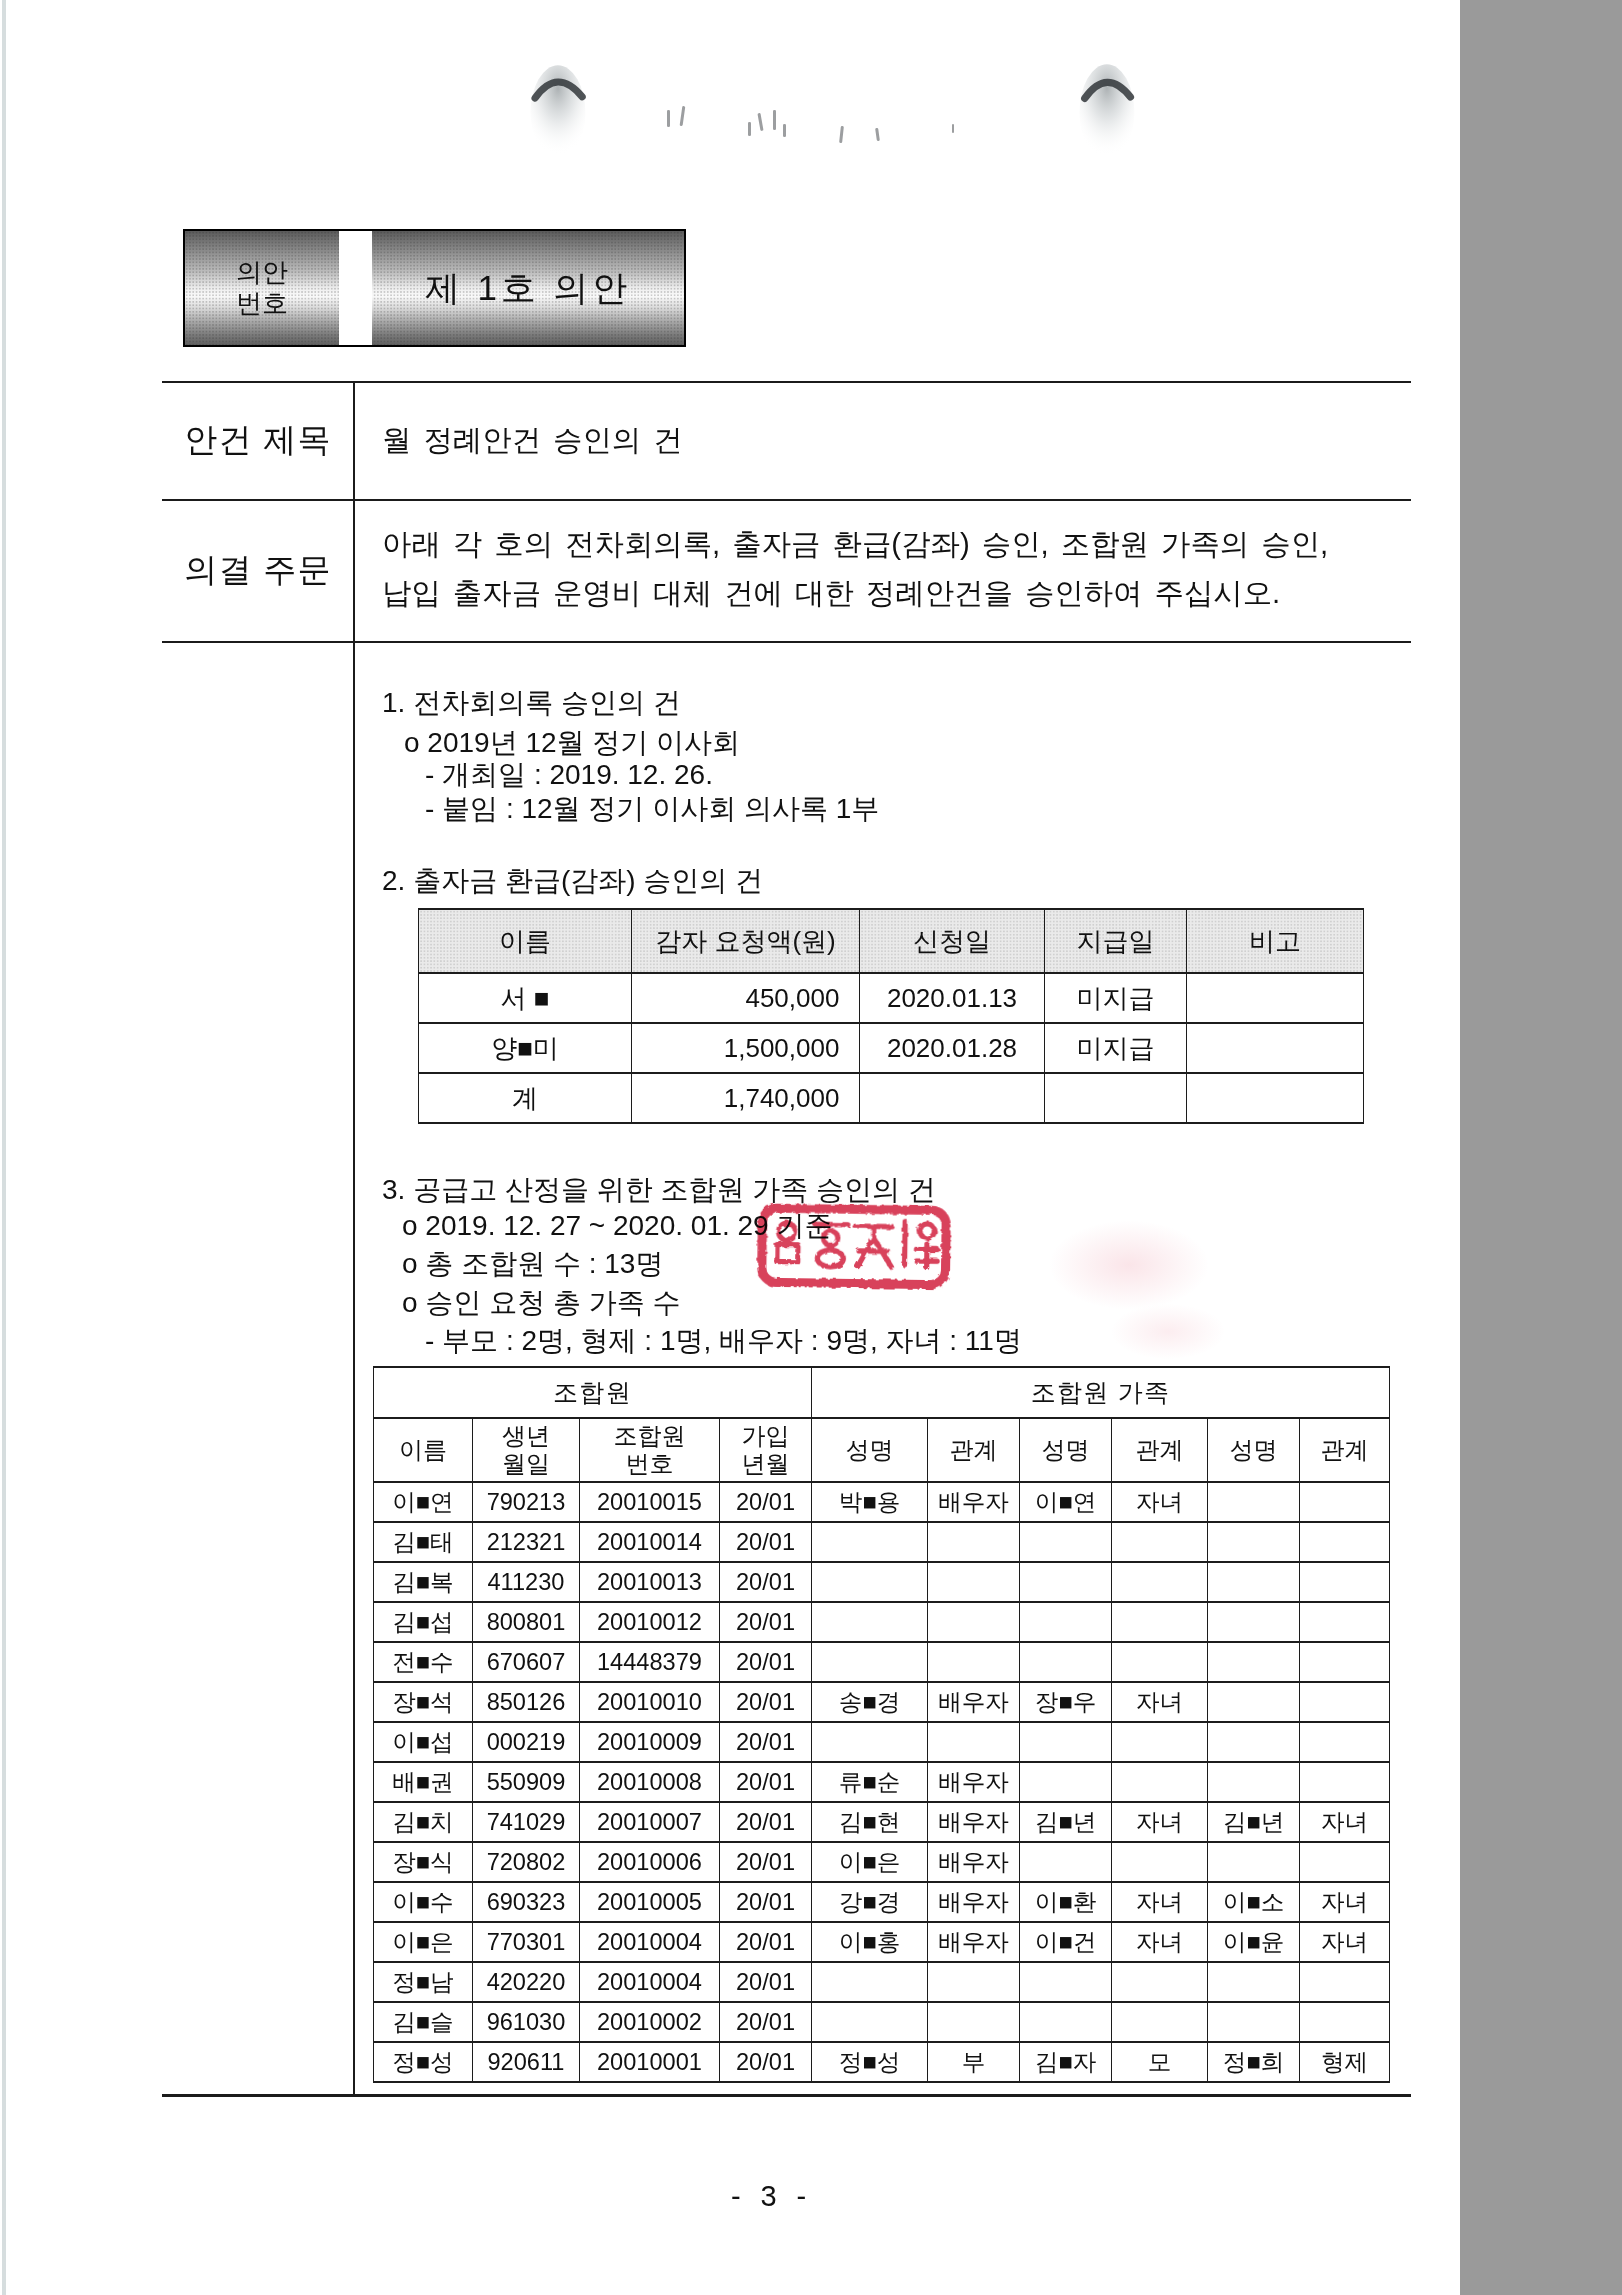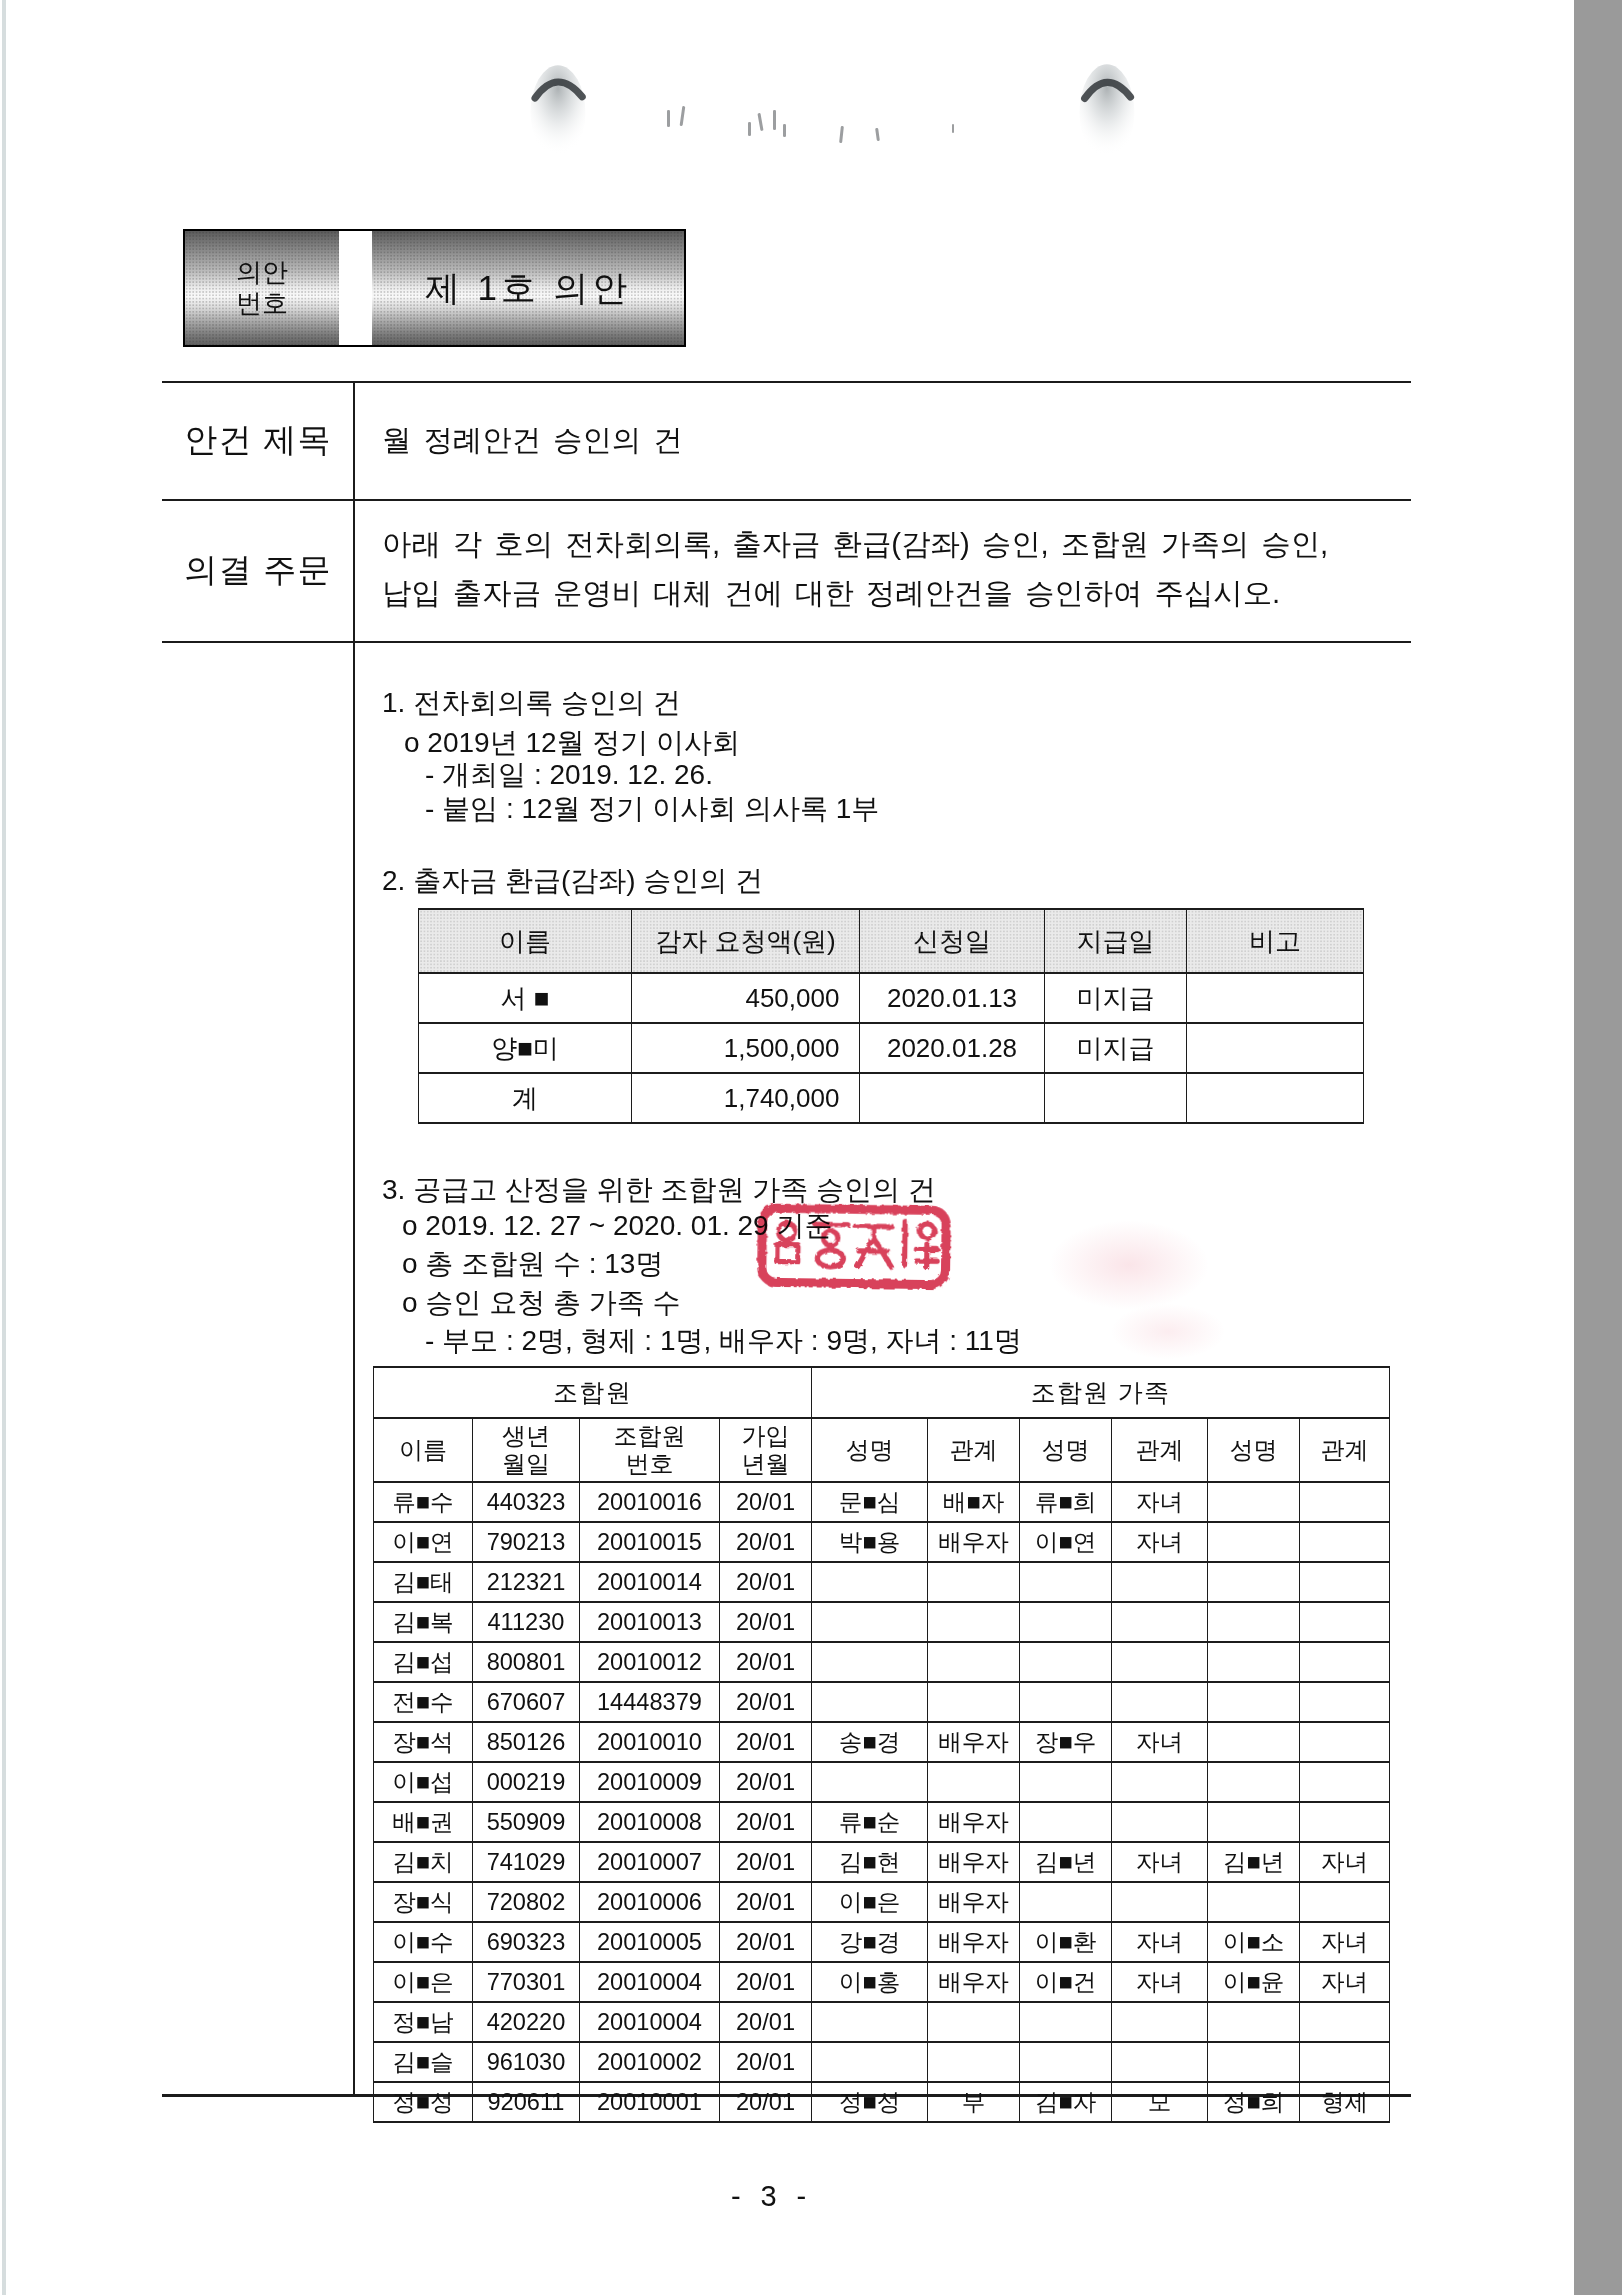--- a/index.html
+++ b/index.html
@@ -1,17 +1,17 @@
 <!DOCTYPE html>
 <html style="font-size:10.5px"><head>
 <meta charset="utf-8">
 <style>
   html,body{margin:0;padding:0;background:#9a9a9a;}
   .page{
-    position:relative;width:1574px;height:2295px;background:#ffffff;
+    position:relative;width:1460px;height:2295px;background:#ffffff;
     font-family:"Liberation Sans","DejaVu Sans",sans-serif;color:#111;overflow:hidden;
   }
   .abs{position:absolute;}
   .rule{background:#1b1b1b;}
   .pre{white-space:pre;}
   .preline{white-space:pre-line;}
 
   
   .badge{
     left:183px;top:229px;width:503px;height:118px;border:2px solid #000;box-sizing:border-box;
@@ -220,32 +220,20 @@
         <th class="preline">성명</th>
         <th class="preline">관계</th>
         <th class="preline">성명</th>
         <th class="preline">관계</th>
         <th class="preline">성명</th>
         <th class="preline">관계</th>
       </tr>
     </thead>
     <tbody>
         <tr>
-          <td>류■수</td>
-          <td>440323</td>
-          <td>20010016</td>
-          <td>20/01</td>
-          <td>문■심</td>
-          <td>배■자</td>
-          <td>류■희</td>
-          <td>자녀</td>
-          <td></td>
-          <td></td>
-        </tr>
-        <tr>
           <td>이■연</td>
           <td>790213</td>
           <td>20010015</td>
           <td>20/01</td>
           <td>박■용</td>
           <td>배우자</td>
           <td>이■연</td>
           <td>자녀</td>
           <td></td>
           <td></td>

